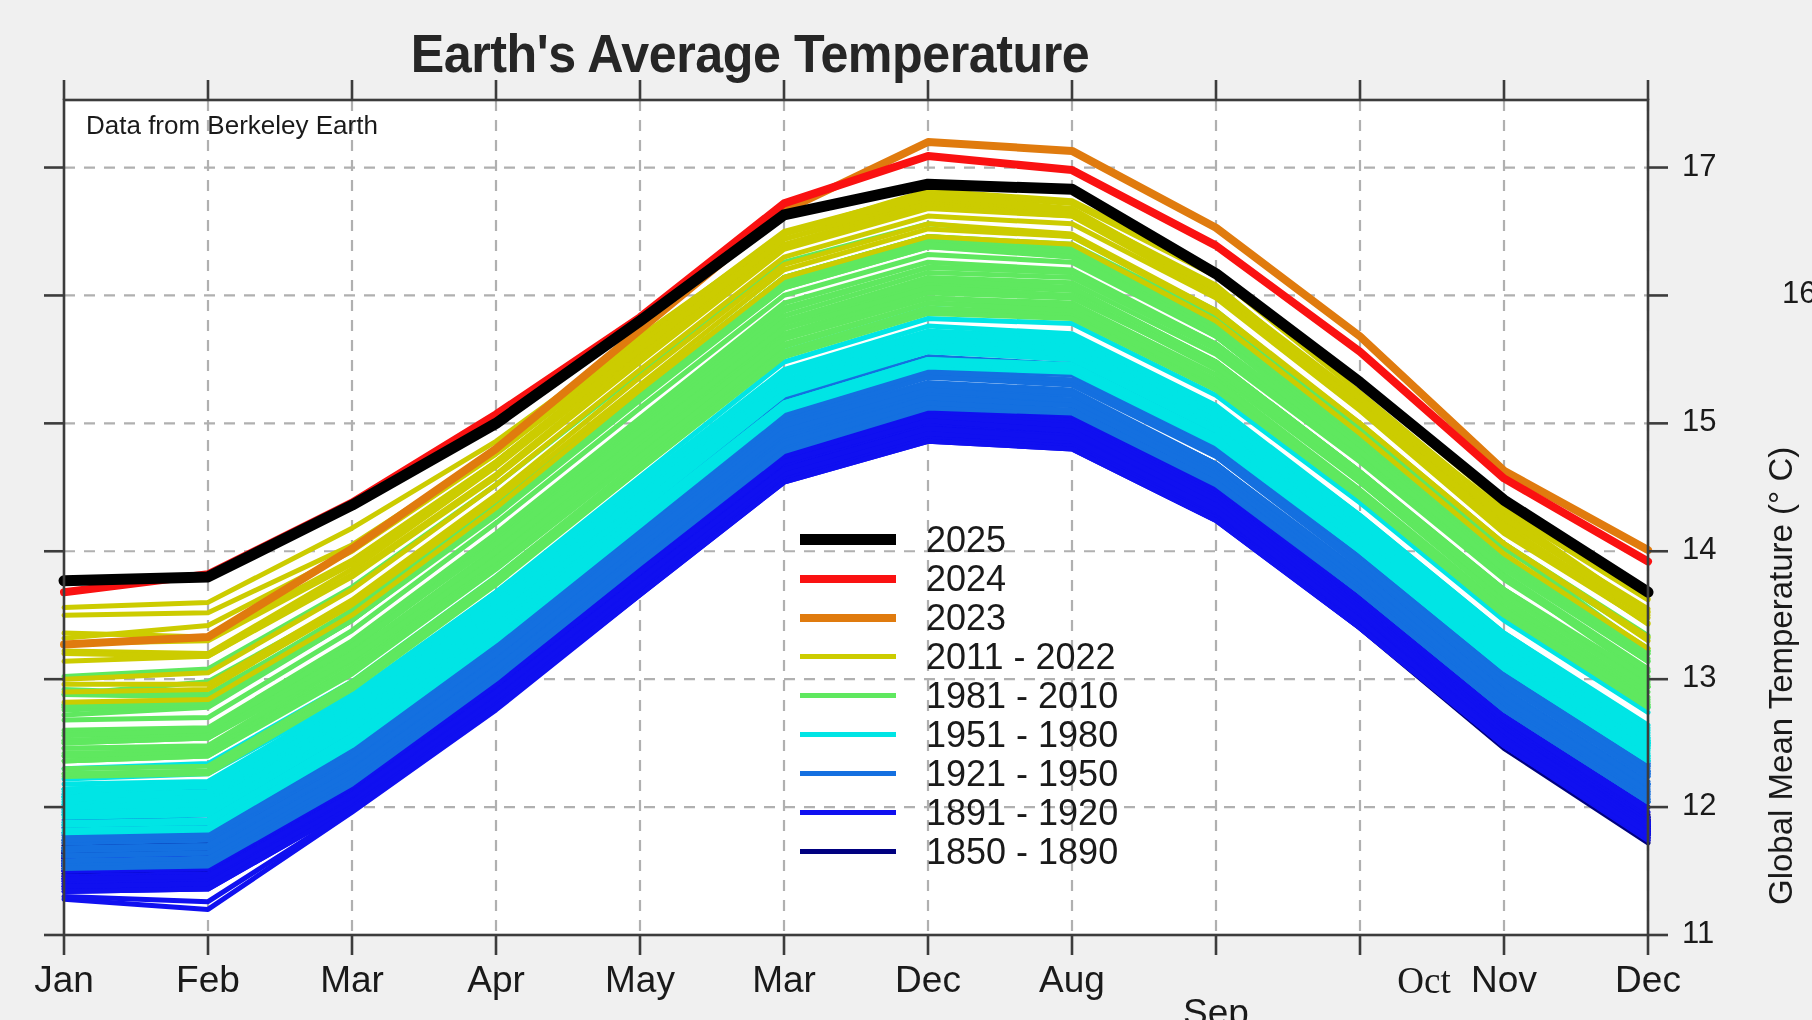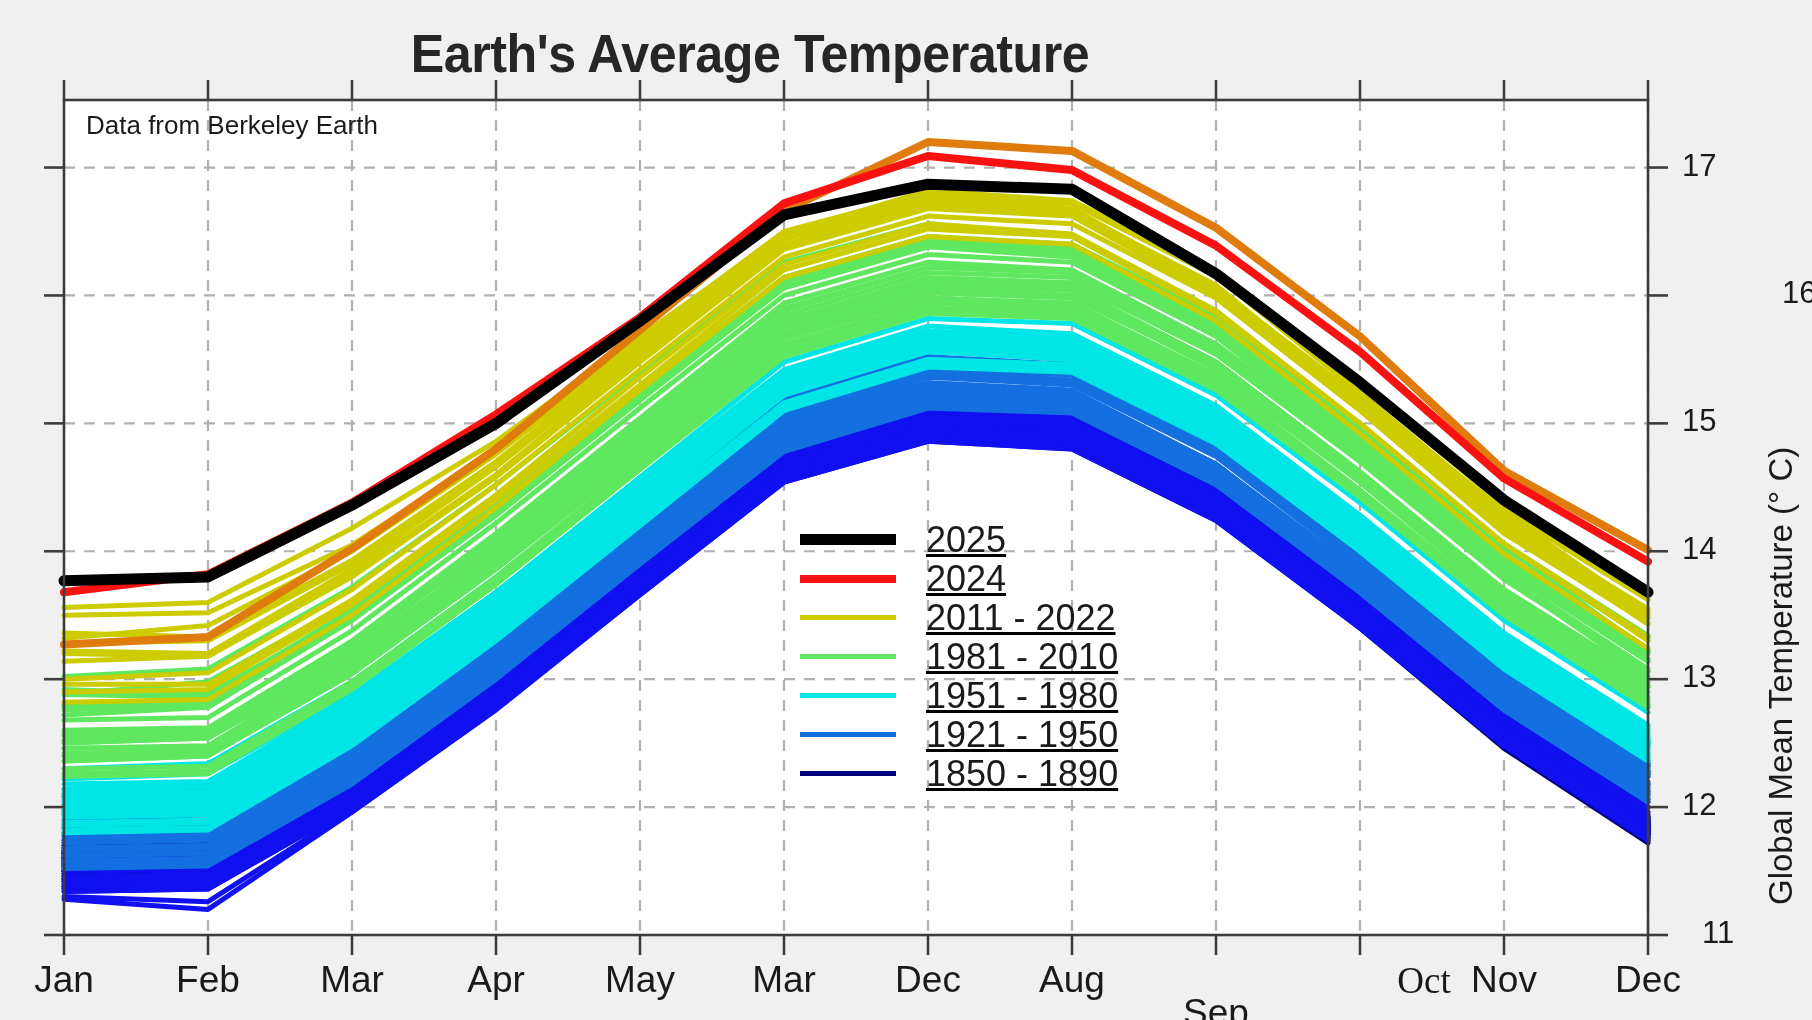--- a/index.html
+++ b/index.html
@@ -36,21 +36,20 @@
   }
   .axis-title{
     position:absolute;
     font-size:33px;color:#1a1a1a;
     transform-origin:left top;
     transform:rotate(-90deg);
     white-space:nowrap;
   }
   .legend{
     position:absolute;
-    text-decoration:underline;
   }
   .legend-row{
     display:flex;align-items:center;
     height:39px;
   }
   .legend-swatch{
     width:96px;height:0;
     margin-right:30px;
     flex:0 0 96px;
   }
@@ -312,21 +311,21 @@
 
   <div class="axis-title" style="left:1762px;top:905px;">Global Mean Temperature (° C)</div>
 
   <div id="ytl">
       <div class="tick-lbl-y" style="left: 1682px; top: 147.537px;">17</div>
       <div class="tick-lbl-y" style="left: 1782px; top: 275.447px;">16</div>
       <div class="tick-lbl-y" style="left: 1682px; top: 403.358px;">15</div>
       <div class="tick-lbl-y" style="left: 1682px; top: 531.268px;">14</div>
       <div class="tick-lbl-y" style="left: 1682px; top: 659.179px;">13</div>
       <div class="tick-lbl-y" style="left: 1682px; top: 787.089px;">12</div>
-      <div class="tick-lbl-y" style="left: 1682px; top: 915px; margin-left: 20px;">11</div>
+      <div class="tick-lbl-y" style="left: 1682px; top: 915px;">11</div>
     </div>
   <div id="xtl">
       <div class="tick-lbl-x" style="left: -6px; top: 959px; width: 140px;">Jan</div>
       <div class="tick-lbl-x" style="left: 138px; top: 959px; width: 140px;">Feb</div>
       <div class="tick-lbl-x" style="left: 282px; top: 959px; width: 140px;">Mar</div>
       <div class="tick-lbl-x" style="left: 426px; top: 959px; width: 140px;">Apr</div>
       <div class="tick-lbl-x" style="left: 570px; top: 959px; width: 140px;">May</div>
       <div class="tick-lbl-x" style="left: 714px; top: 959px; width: 140px;">Mar</div>
       <div class="tick-lbl-x" style="left: 858px; top: 959px; width: 140px;">Dec</div>
       <div class="tick-lbl-x" style="left: 1002px; top: 959px; width: 140px;">Aug</div>
@@ -338,33 +337,41 @@
   <div id="lgd" class="legend" style="left:800px;top:520px;">
       <div class="legend-row">
         <div class="legend-swatch" style="border-top: 11px solid rgb(0, 0, 0);"></div>
         <div class="legend-label">2025</div>
       </div>
       <div class="legend-row">
         <div class="legend-swatch" style="border-top: 8px solid rgb(250, 17, 17);"></div>
         <div class="legend-label">2024</div>
       </div>
       <div class="legend-row">
+        <div class="legend-swatch" style="border-top: 8px solid rgb(224, 123, 14);"></div>
+        <div class="legend-label">2023</div>
+      </div>
+      <div class="legend-row">
         <div class="legend-swatch" style="border-top: 5px solid rgb(204, 204, 0);"></div>
         <div class="legend-label">2011 - 2022</div>
       </div>
       <div class="legend-row">
         <div class="legend-swatch" style="border-top: 5px solid rgb(95, 232, 95);"></div>
         <div class="legend-label">1981 - 2010</div>
       </div>
       <div class="legend-row">
         <div class="legend-swatch" style="border-top: 5px solid rgb(0, 229, 229);"></div>
         <div class="legend-label">1951 - 1980</div>
       </div>
       <div class="legend-row">
         <div class="legend-swatch" style="border-top: 5px solid rgb(20, 112, 224);"></div>
         <div class="legend-label">1921 - 1950</div>
       </div>
       <div class="legend-row">
+        <div class="legend-swatch" style="border-top: 5px solid rgb(16, 16, 240);"></div>
+        <div class="legend-label">1891 - 1920</div>
+      </div>
+      <div class="legend-row">
         <div class="legend-swatch" style="border-top: 5px solid rgb(0, 0, 128);"></div>
         <div class="legend-label">1850 - 1890</div>
       </div>
     </div>
 </div>
 
 </body></html>

